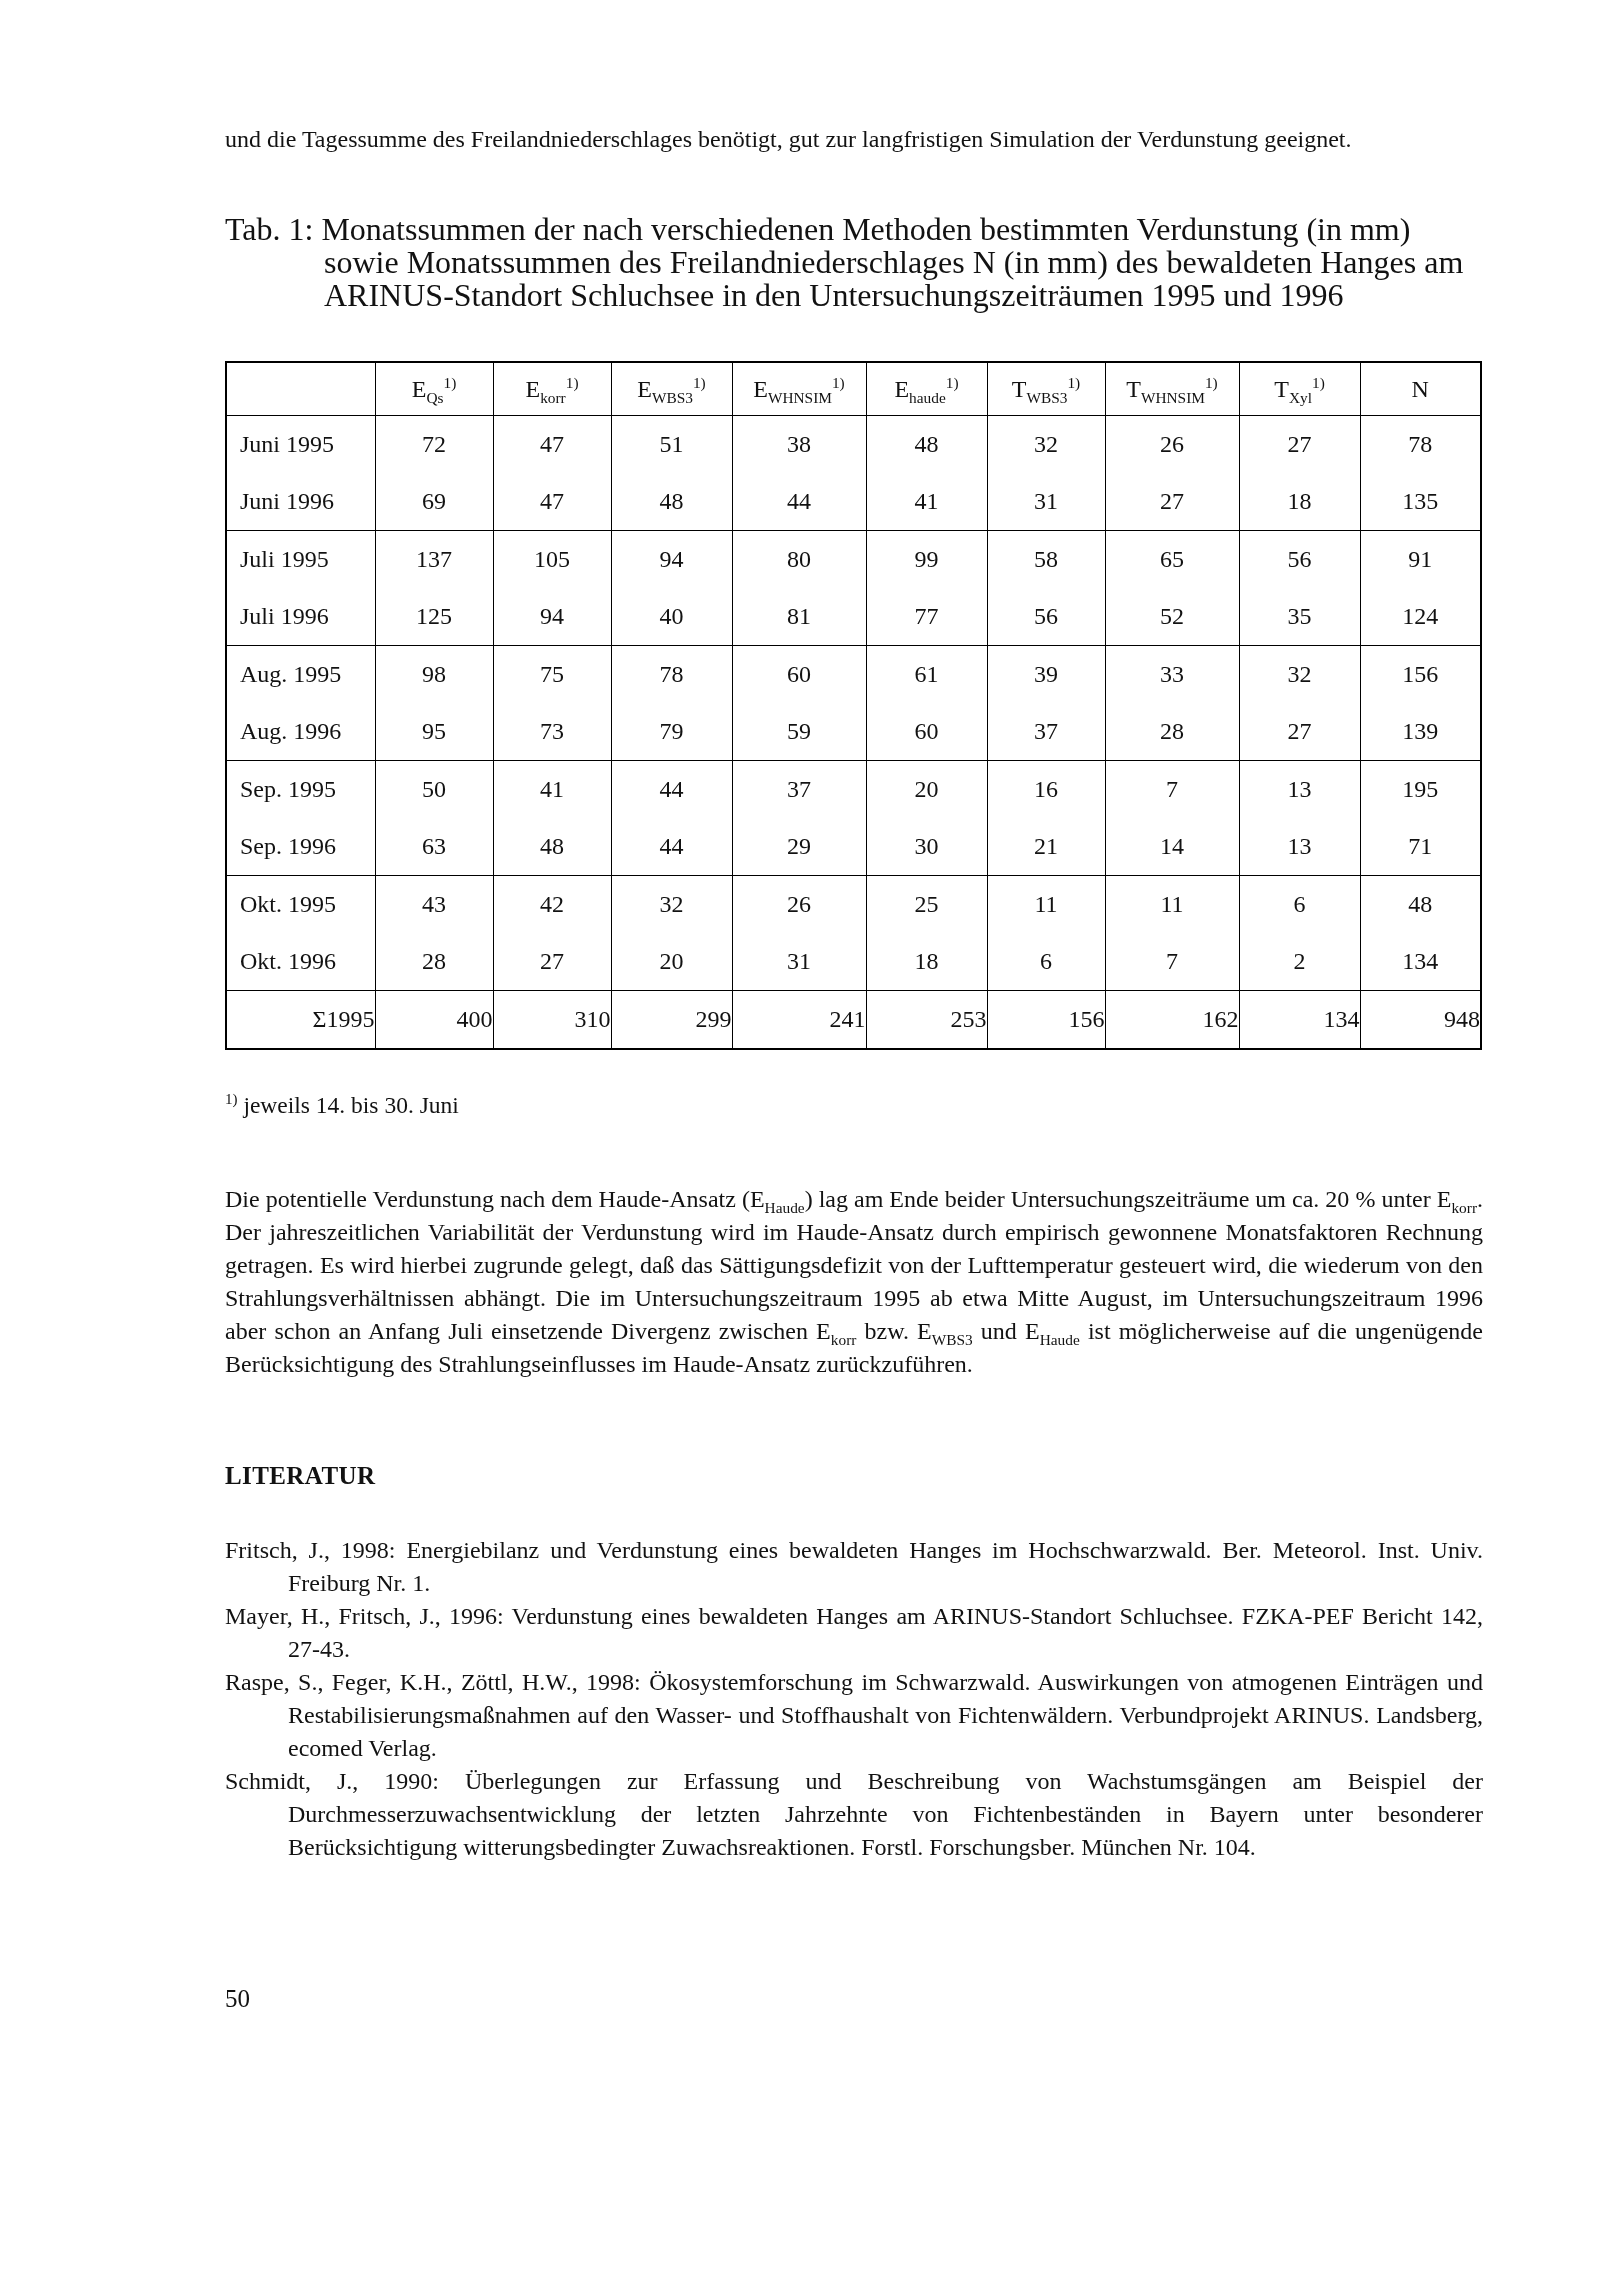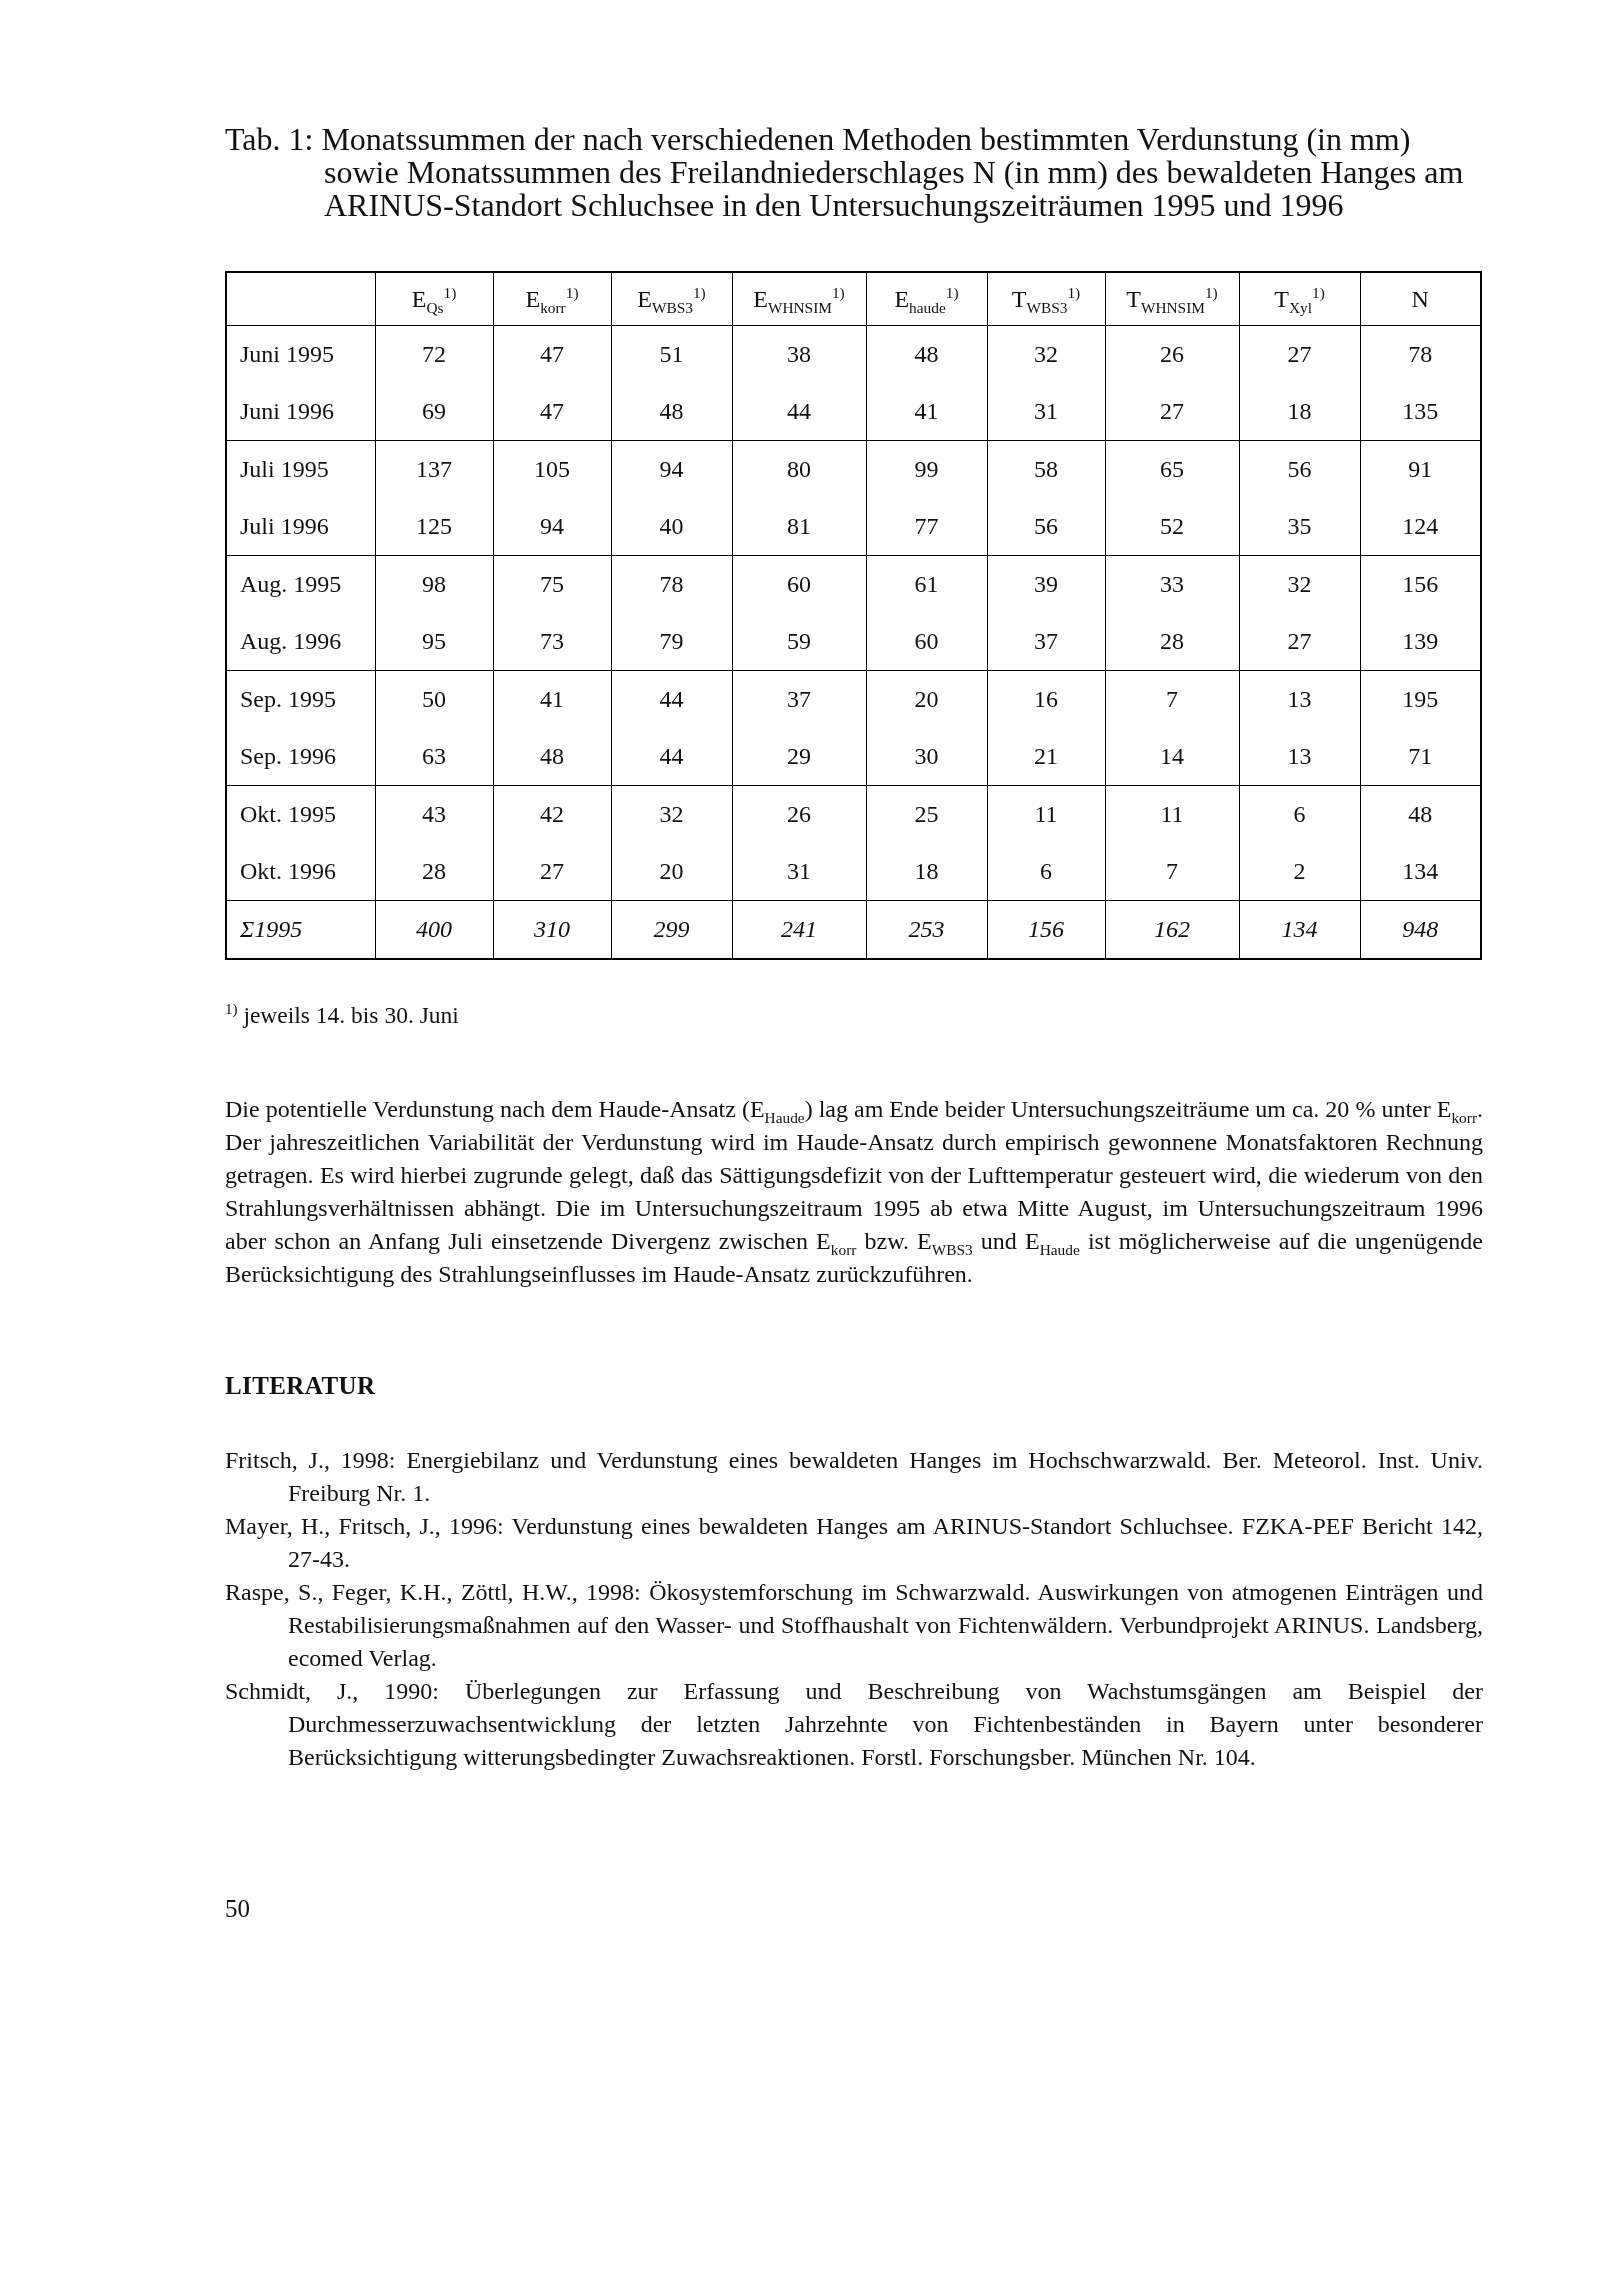--- a/index.html
+++ b/index.html
@@ -58,21 +58,21 @@
   .data-table th.row-label {
     text-align: left;
     padding-left: 13px;
   }
   .data-table tr.group-start th,
   .data-table tr.group-start td {
     border-top: 1.6px solid #000;
   }
   .data-table tr.sum-row th,
   .data-table tr.sum-row td {
-    font-style: italic;
+    text-align: right;
   }
   sub { font-size: 0.64em; line-height: 0; }
   sup { font-size: 0.64em; line-height: 0; }
   .footnote {
     font-size: 23.5px;
     line-height: 32px;
     margin: 39px 0 62px 0;
   }
   .discussion { margin-bottom: 79px; }
   .literature-heading {
@@ -94,20 +94,21 @@
   .page-number {
     font-size: 25px;
     margin-top: 121px;
   }
 </style>
 </head>
 <body>
 
 <div class="page">
 
+  <p class="body-text intro">und die Tagessumme des Freilandniederschlages benötigt, gut zur langfristigen Simulation der Verdunstung geeignet.</p>
 
   <p class="caption"><span>Tab. 1:</span> <span>Monatssummen der nach verschiedenen Methoden bestimmten Verdunstung (in mm) sowie Monatssummen des Freilandniederschlages N (in mm) des bewaldeten Hanges am ARINUS-Standort Schluchsee in den Untersuchungszeiträumen 1995 und 1996</span></p>
 
   <table class="data-table">
       <colgroup>
         <col style="width: 149px;">
         <col style="width: 118px;">
         <col style="width: 118px;">
         <col style="width: 121px;">
         <col style="width: 134px;">

